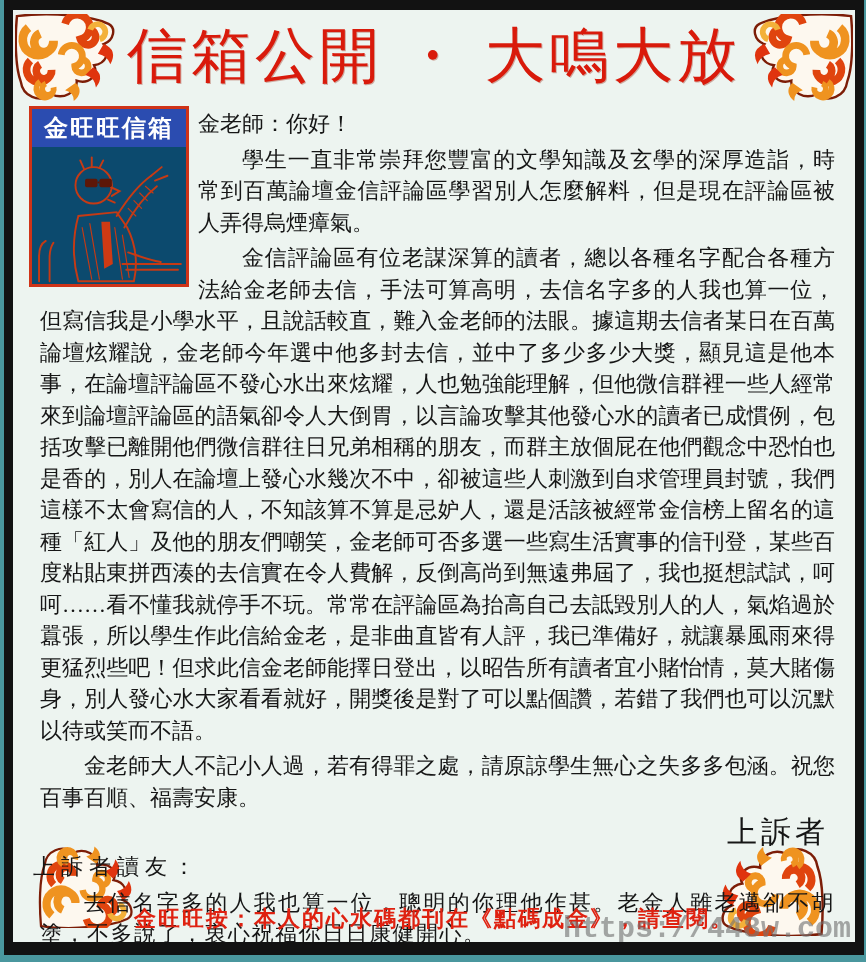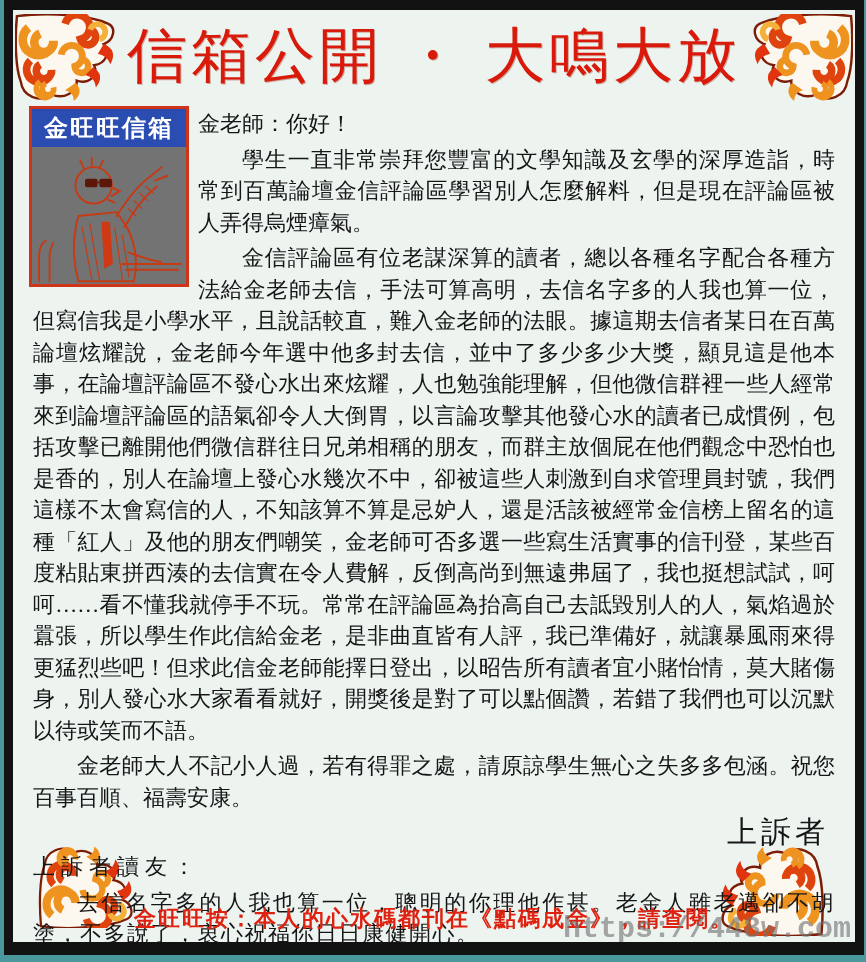--- a/index.html
+++ b/index.html
@@ -31,30 +31,30 @@
   .c-tr{right:2px;top:4px;width:106px;height:92px;transform:scaleX(-1);}
   .c-bl{left:2px;bottom:14px;width:148px;height:86px;transform:scaleY(-1);}
   .c-br{right:2px;bottom:6px;width:168px;height:94px;transform:scale(-1,-1);}
   
   .content{
     padding:2px 16px 0 16px;position:relative;z-index:2;
     font-size:22px;line-height:31.5px;color:#161616;text-align:justify;
   }
   .mailbox{
     float:left;width:160px;height:181px;margin:2px 9px 4px 0;
-    border:3px solid #cf3318;background:#737373;box-sizing:border-box;
+    border:3px solid #cf3318;background:#0c4a6e;box-sizing:border-box;
   }
   .mailbox-header{
     background:#2b4cb0;color:#ffffff;text-align:center;
     font-size:24px;font-weight:bold;letter-spacing:2px;
     padding:3px 0;font-family:"Liberation Sans","DejaVu Sans",sans-serif;
   }
   .mailbox svg{display:block;margin:0 auto;}
   .content p{margin:4px;}
-  .indent{text-indent:2em;}
+  .indent{text-indent:2em;padding-left:7px;}
   .sig-row{text-align:right;padding-right:10px;font-size:30px;line-height:30px;letter-spacing:4px;}
   .reply-label{letter-spacing:6px;margin-top:2px;}
   .reply-para{letter-spacing:1.5px;}
   
   .wm-forum{
     position:absolute;z-index:3;top:752px;left:50%;transform:translateX(-44%);
     font-family:"Liberation Sans","DejaVu Sans",sans-serif;
     font-weight:bold;font-size:50px;letter-spacing:1px;color:#151515;white-space:nowrap;
     text-shadow:-2px -2px 0 #f4f8f5,2px -2px 0 #f4f8f5,-2px 2px 0 #f4f8f5,2px 2px 0 #f4f8f5,
                  6px 6px 1px rgba(70,70,70,.8);

